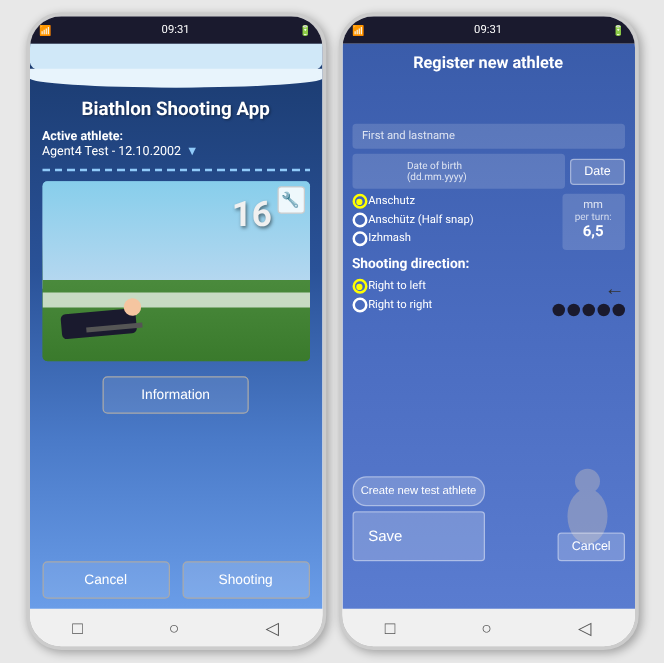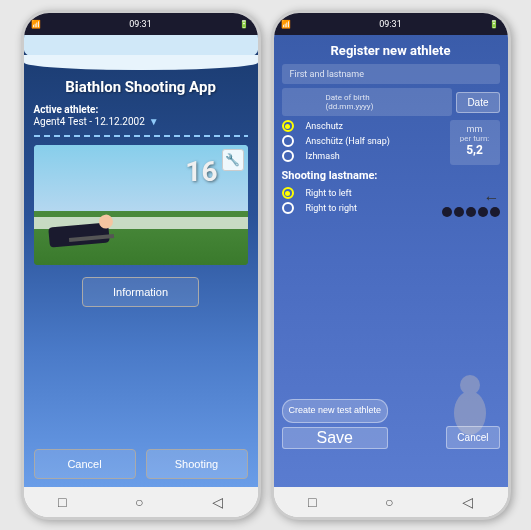--- a/index.html
+++ b/index.html
@@ -121,21 +121,21 @@
       background: repeating-linear-gradient(90deg, #90caf9 0px, #90caf9 6px, transparent 6px, transparent 10px);
       margin: 4px 10px;
       flex-shrink: 0;
     }
 
     .photo-area {
       margin: 4px 10px;
       border-radius: 4px;
       overflow: hidden;
       position: relative;
-      height: 120px;
+      height: 144px;
       background: linear-gradient(180deg, #87ceeb 0%, #b0d4f1 30%, #4a8a3c 60%, #3a7a2c 100%);
       flex-shrink: 0;
     }
 
     .photo-scene {
       width: 100%;
       height: 100%;
       position: relative;
     }
 
@@ -301,20 +301,21 @@
       color: #fff;
       text-align: center;
       margin-bottom: 6px;
     }
 
     .form-field {
       background: rgba(255,255,255,0.15);
       border-radius: 3px;
       padding: 5px 8px;
       margin-bottom: 4px;
+      margin-top: 35px;
     }
 
     .form-field-label {
       font-size: 9px;
       color: rgba(255,255,255,0.8);
     }
 
     .date-row {
       display: flex;
       gap: 4px;
@@ -350,21 +351,21 @@
       margin-bottom: 4px;
     }
 
     .radio-list {
       flex: 1;
     }
 
     .radio-item {
       display: flex;
       align-items: center;
-      gap: 12px;
+      gap: 1px;
       margin-bottom: 3px;
     }
 
     .radio-circle {
       width: 12px;
       height: 12px;
       border-radius: 50%;
       border: 2px solid #fff;
       flex-shrink: 0;
       display: flex;
@@ -490,24 +491,24 @@
       cursor: pointer;
       text-align: center;
       line-height: 1.3;
     }
 
     .save-btn {
       background: rgba(255,255,255,0.2);
       border: 1px solid rgba(255,255,255,0.4);
       border-radius: 3px;
       color: #fff;
-      font-size: 16px;
-      padding: 1px 12px;
+      font-size: 12px;
+      padding: 12px 12px;
       cursor: pointer;
-      text-align: center;
+      text-align: left;
     }
 
     .cancel-btn {
       position: absolute;
       bottom: 38px;
       right: 8px;
       background: rgba(255,255,255,0.2);
       border: 1px solid rgba(255,255,255,0.4);
       border-radius: 3px;
       color: #fff;
@@ -532,21 +533,21 @@
   <div class="phone-content">
     <div class="snow-top"></div>
 
     <div class="app-title-area">
       <div class="app-title">Biathlon Shooting App</div>
     </div>
 
     <div class="active-athlete-section">
       <div class="active-label">Active athlete:</div>
       <div class="athlete-row">
-        <span class="athlete-name">Agent4 Test - 12.12.2002</span>
+        <span class="athlete-name">Agent4 Test - 12.10.2002</span>
         <span class="dropdown-arrow">▼</span>
       </div>
     </div>
 
     <div class="divider-dots"></div>
 
     <div class="photo-area">
       <div class="photo-scene">
         <div class="sky-bg"></div>
         <div class="target-number">16</div>
@@ -622,26 +623,26 @@
           <div class="radio-circle"></div>
           <span class="radio-label">Izhmash</span>
         </div>
       </div>
 
       <div class="mm-box">
         <div class="mm-label">mm</div>
         <div class="mm-sub">
           <span>per turn:</span>
         </div>
-        <div class="mm-value">5,2</div>
+        <div class="mm-value">6,5</div>
       </div>
     </div>
 
     <div class="shooting-dir-section">
-      <div class="section-title">Shooting lastname:</div>
+      <div class="section-title">Shooting direction:</div>
       <div class="dir-row">
         <div class="dir-options">
           <div class="radio-item">
             <div class="radio-circle selected">
                 <div></div>
               </div>
             <span class="radio-label">Right to left</span>
           </div>
           <div class="radio-item">
             <div class="radio-circle"></div>

